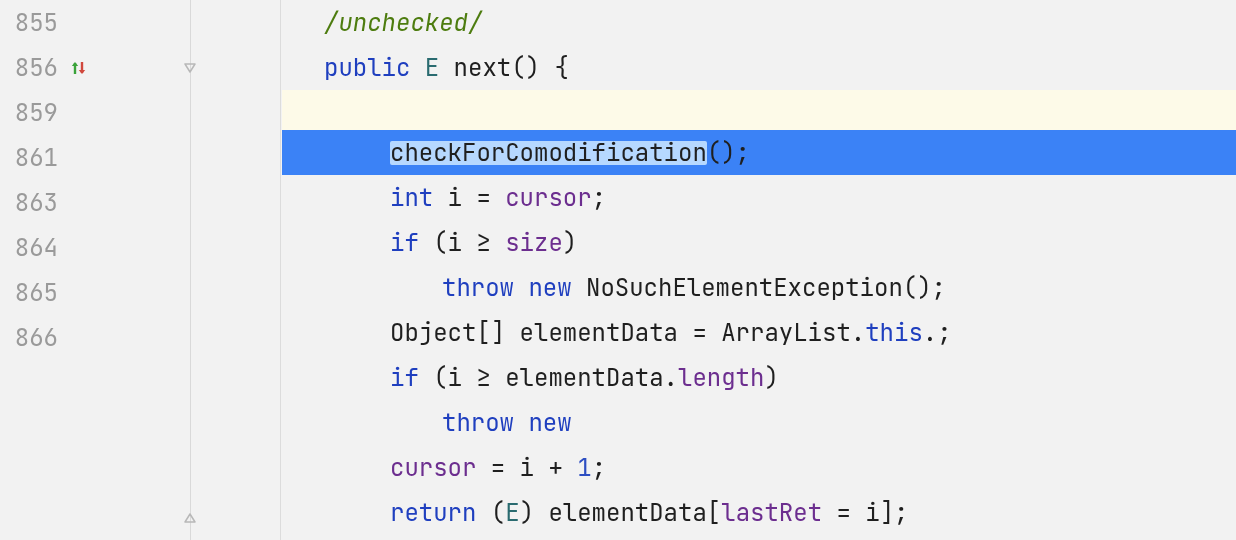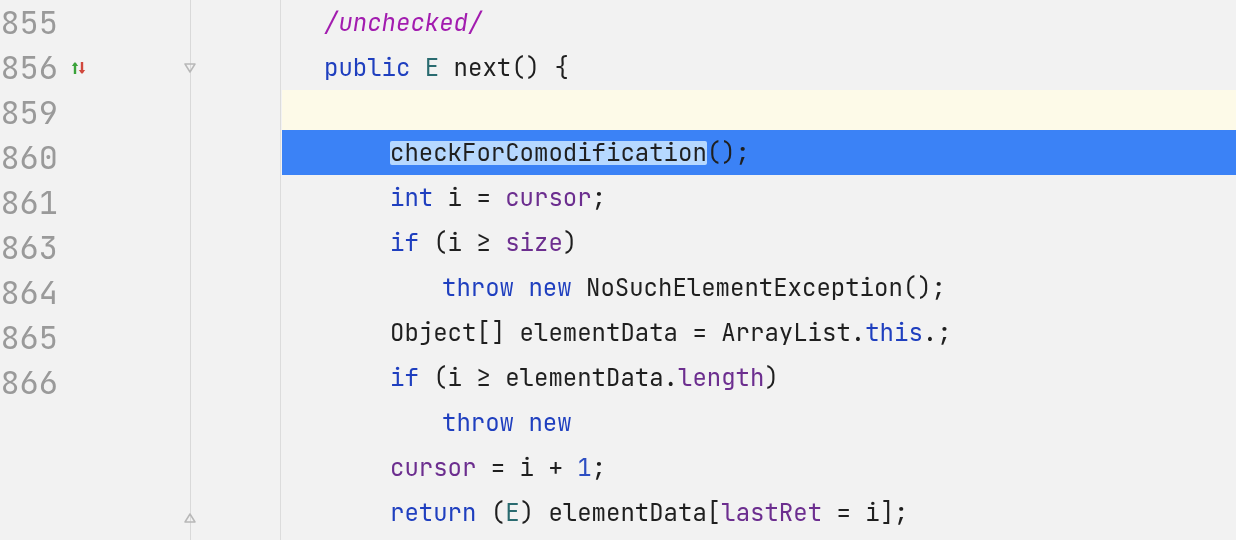--- a/index.html
+++ b/index.html
@@ -23,21 +23,21 @@
     user-select: none;
   }
   .line-numbers {
     width: 64px;
     padding-top: 0;
   }
   .line-numbers .num {
     height: 45px;
     line-height: 45px;
     color: #9a9a9a;
-    font-size: 32px;
+    font-size: 24px;
     text-align: right;
     padding-right: 6px;
     font-variant-numeric: tabular-nums;
   }
   .marker-col {
     width: 30px;
     position: relative;
   }
   .marker-col .marker-cell {
     height: 45px;
@@ -103,42 +103,41 @@
   }
   .segment { display:inline; }
   .leading { display:inline-block; }
   
   .c-default { color: #1f1f1f; }
   .c-keyword { color: #1f3fbf; }          
   .c-type    { color: #2a6b70; }          
   .c-field   { color: #6c2e8f; }          
   .c-kwthis  { color: #1f3fbf; }          
   .c-number  { color: #2d4ec2; }
-  .c-comment { color: #a21caf; font-style: italic; }
+  .c-comment { color: #4d7c0f; font-style: italic; }
   .c-method  { color: #1f1f1f; }
   .sel {
     background: #b6d8ff;
     border-radius: 2px;
   }
   
   .step-icon svg { display:block; }
 </style>
 </head>
 <body>
 
 <div class="editor" style="position: relative;">
     <div style="position: absolute; left: 0px; right: 0px; top: 90px; height: 45px; background: rgb(253, 250, 232); z-index: -1;"></div>
 
   <div class="gutter">
 
     <div class="line-numbers" id="linenums">
         <div class="num">855</div>
         <div class="num">856</div>
         <div class="num">859</div>
-        <div class="num">860</div>
         <div class="num">861</div>
         <div class="num">863</div>
         <div class="num">864</div>
         <div class="num">865</div>
         <div class="num">866</div>
       </div>
 
     <div class="marker-col" id="markers">
         <div class="marker-cell"></div>
         <div class="marker-cell">

